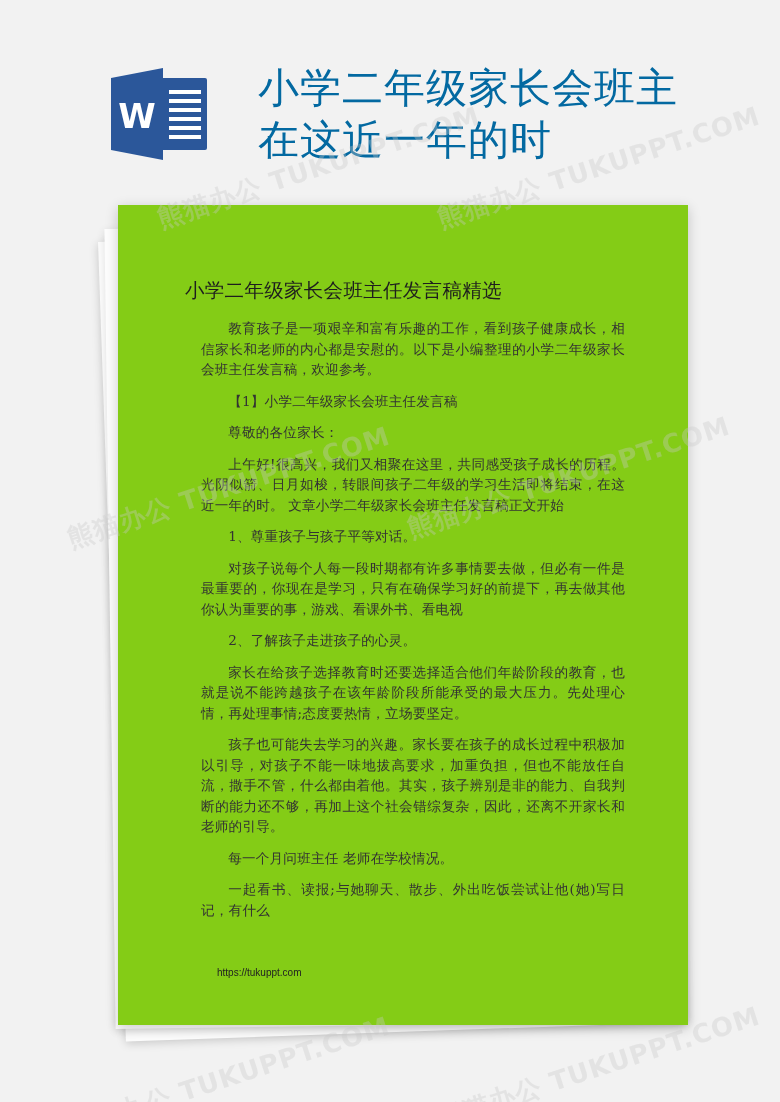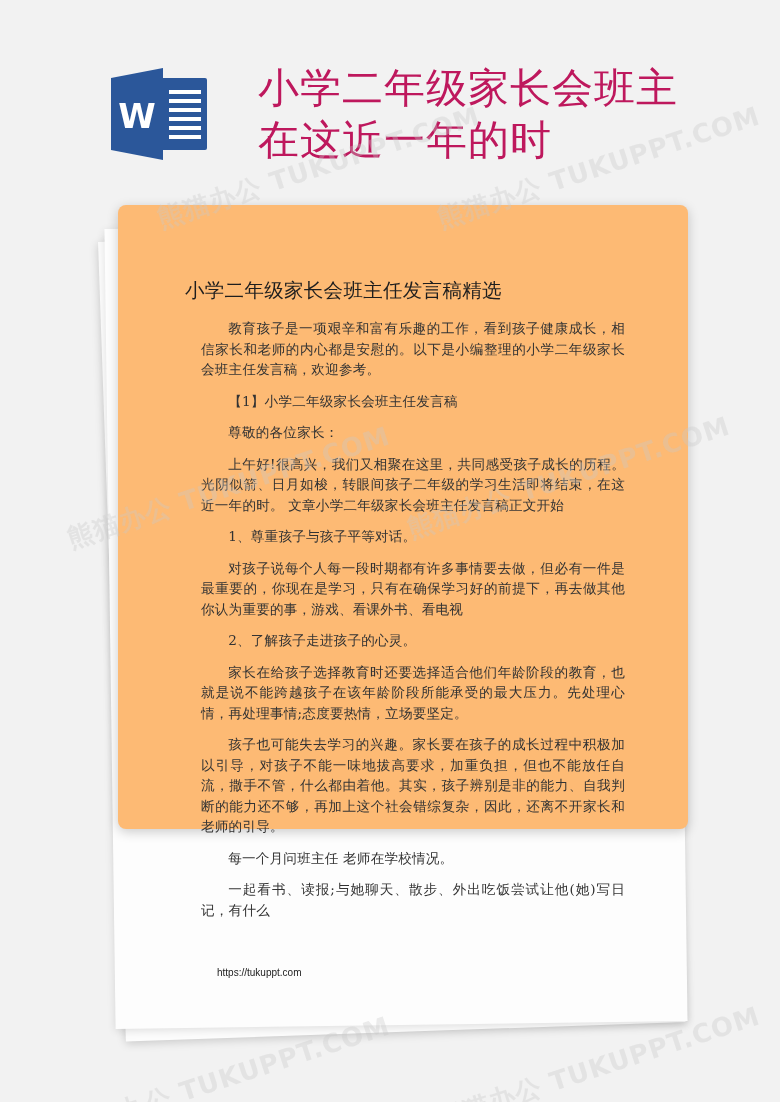--- a/index.html
+++ b/index.html
@@ -4,37 +4,37 @@
   <style>
     html, body { margin: 0; padding: 0; }
     body {
       width: 780px; height: 1102px; overflow: hidden;
       background: #f2f2f2; position: relative;
       font-family: "DejaVu Serif", "Liberation Serif", serif;
     }
     .word-icon { position: absolute; left: 107px; top: 68px; width: 104px; height: 92px; }
     .header-title {
       position: absolute; left: 258px; top: 62px; width: 430px;
-      color: #be185d; font-family: "DejaVu Sans", "Liberation Sans", sans-serif;
+      color: #0369a1; font-family: "DejaVu Sans", "Liberation Sans", sans-serif;
       font-size: 41px; line-height: 52px; letter-spacing: 1px;
     }
     .header-title span { display: block; }
     .back-sheet {
       position: absolute; left: 98px; top: 242px; width: 560px; height: 800px;
       background: #fcfcfc; transform: rotate(-2deg); transform-origin: 0 0;
       box-shadow: 0 2px 10px rgba(0,0,0,0.18);
     }
     .back-sheet2 {
       position: absolute; left: 110px; top: 225px; width: 572px; height: 800px;
       background: #fdfdfd; transform: rotate(-0.8deg);
       box-shadow: 0 2px 8px rgba(0,0,0,0.12);
     }
     .page {
-      position: absolute; left: 118px; top: 205px; width: 570px; height: 624px;
-      background: #fdba74; box-shadow: 0 3px 12px rgba(0,0,0,0.2); border-radius: 8px;
+      position: absolute; left: 118px; top: 205px; width: 570px; height: 820px;
+      background: #84cc16; box-shadow: 0 3px 12px rgba(0,0,0,0.2);
     }
     .doc-title {
       position: absolute; left: 67px; top: 72px;
       font-size: 19.5px; color: #1e1e1e; letter-spacing: 0.3px;
       font-family: "DejaVu Sans", "Liberation Sans", sans-serif; font-weight: normal;
     }
     .body { position: absolute; left: 67px; top: 113px; width: 440px; color: #333; font-size: 13.6px; line-height: 20.5px; letter-spacing: 0.2px; }
     .body p { margin: 0 0 11px 16px; text-indent: 2em; text-align: justify; }
     .footer-url {
       position: absolute; left: 67px; top: 762px;

